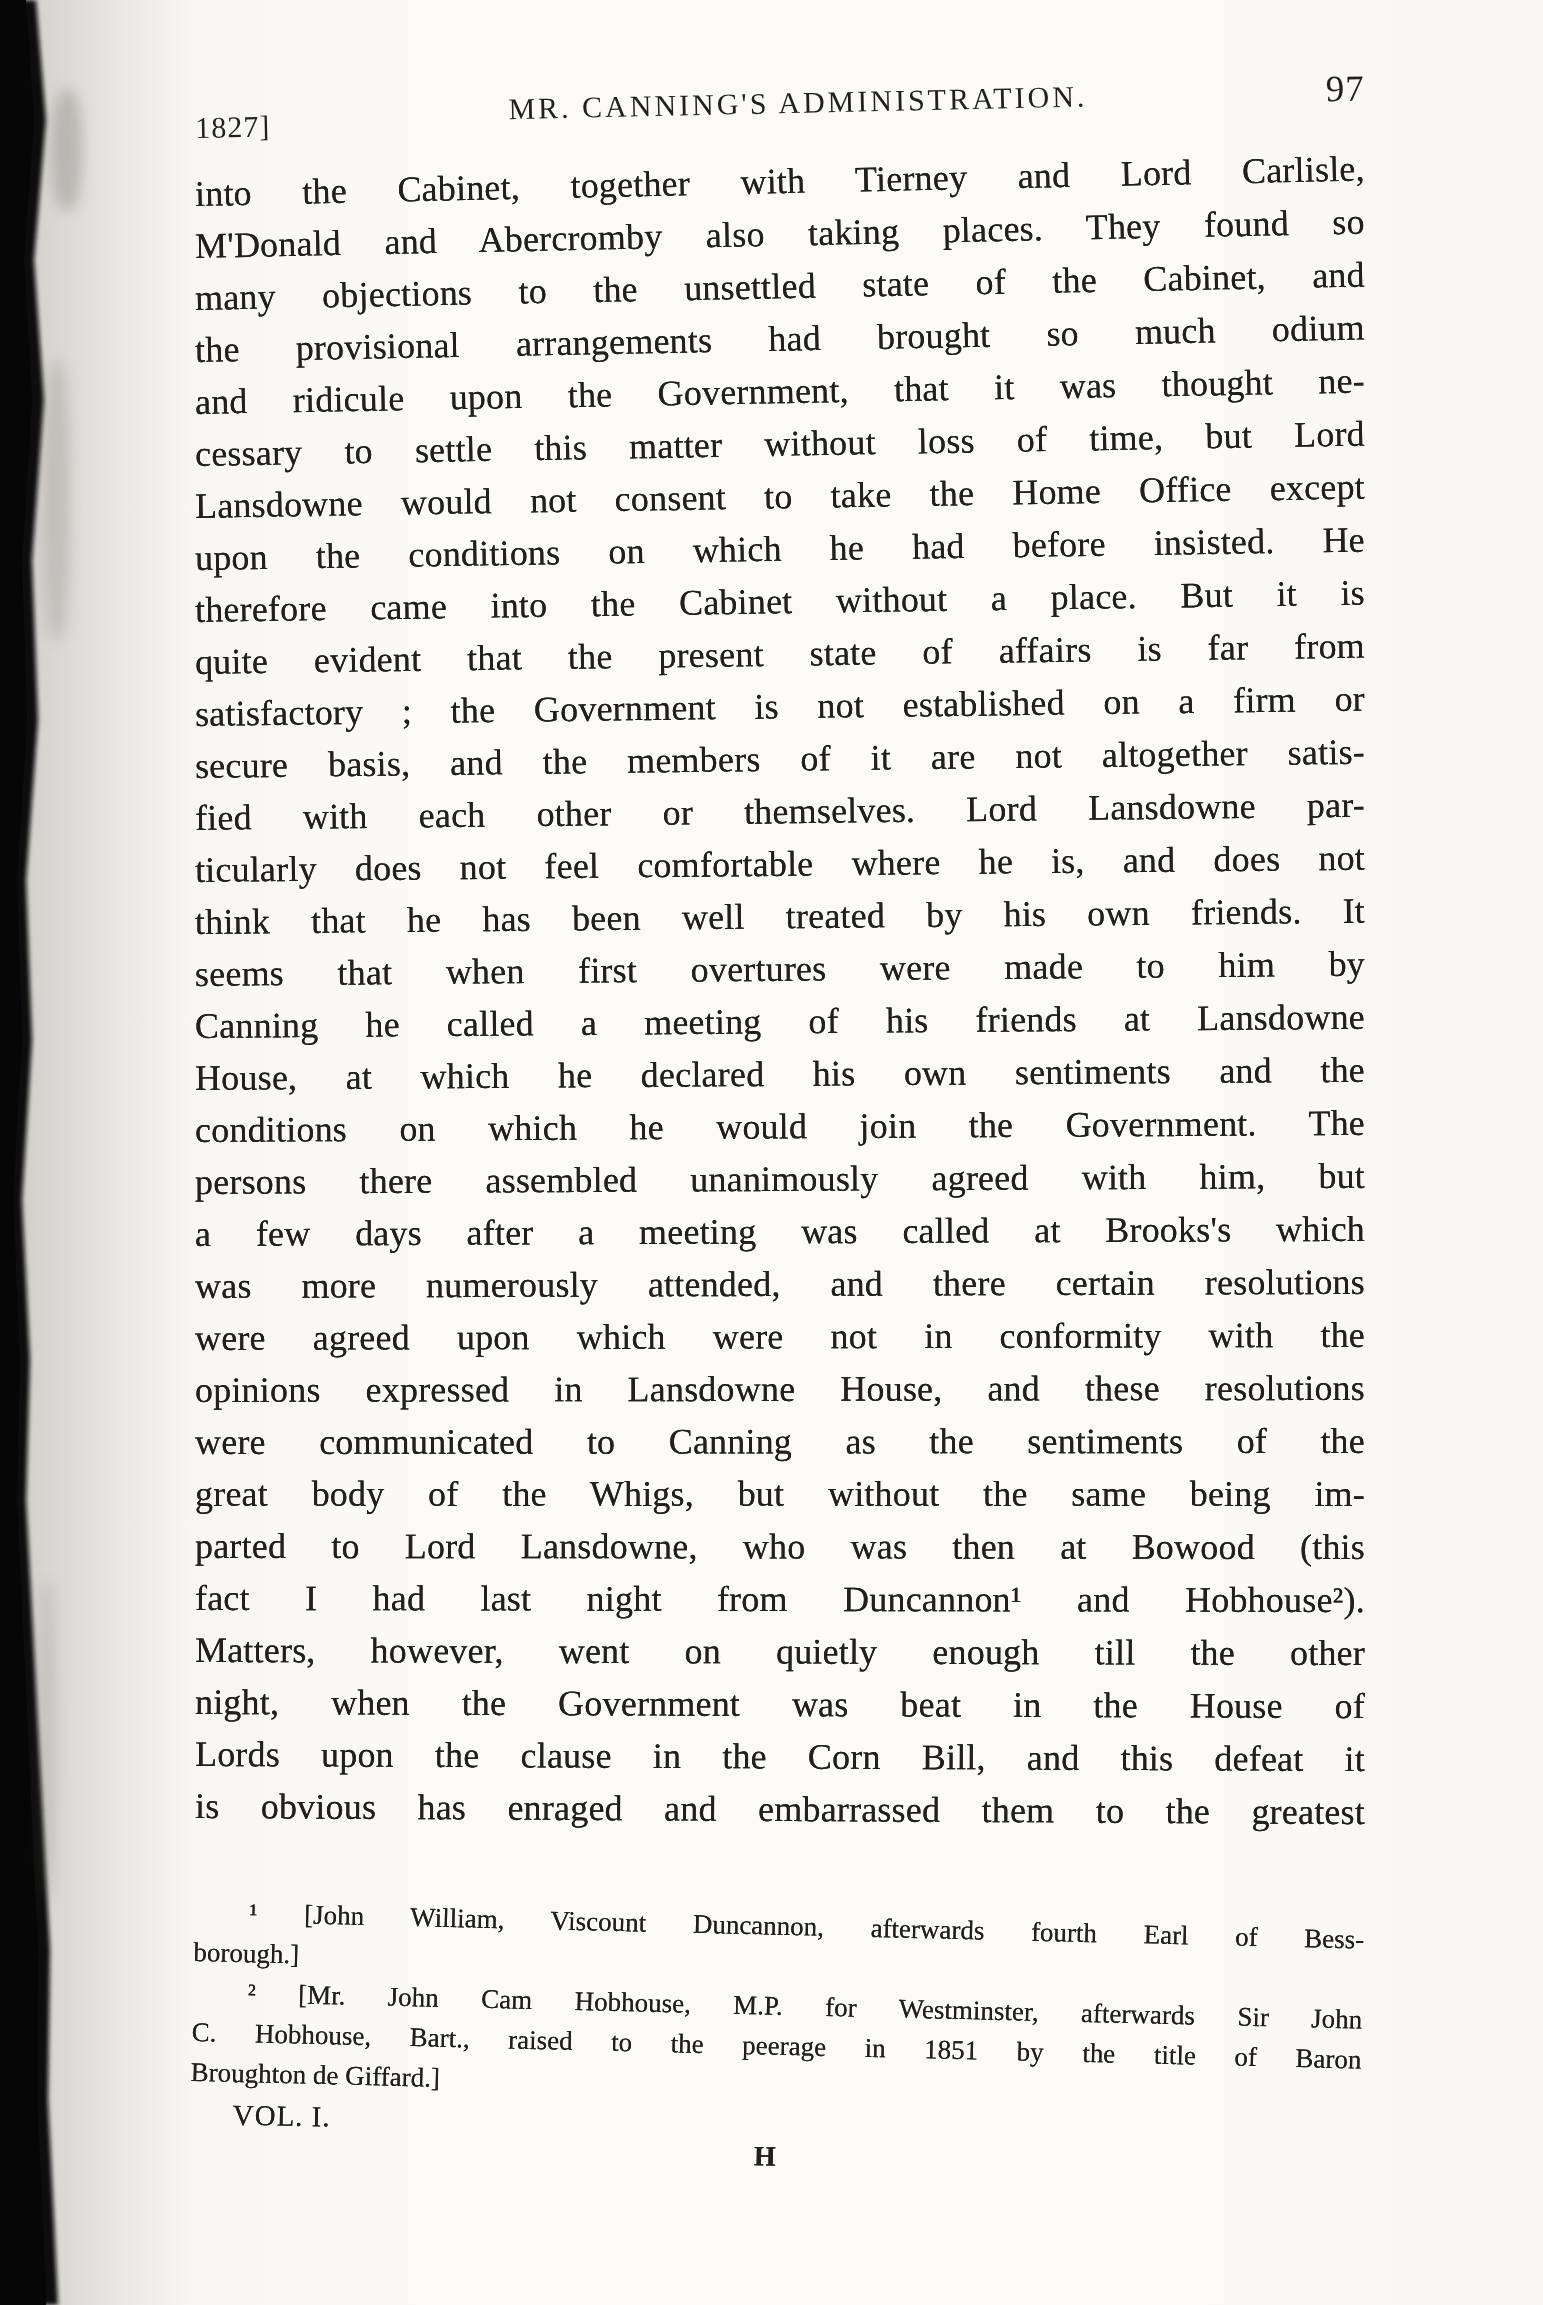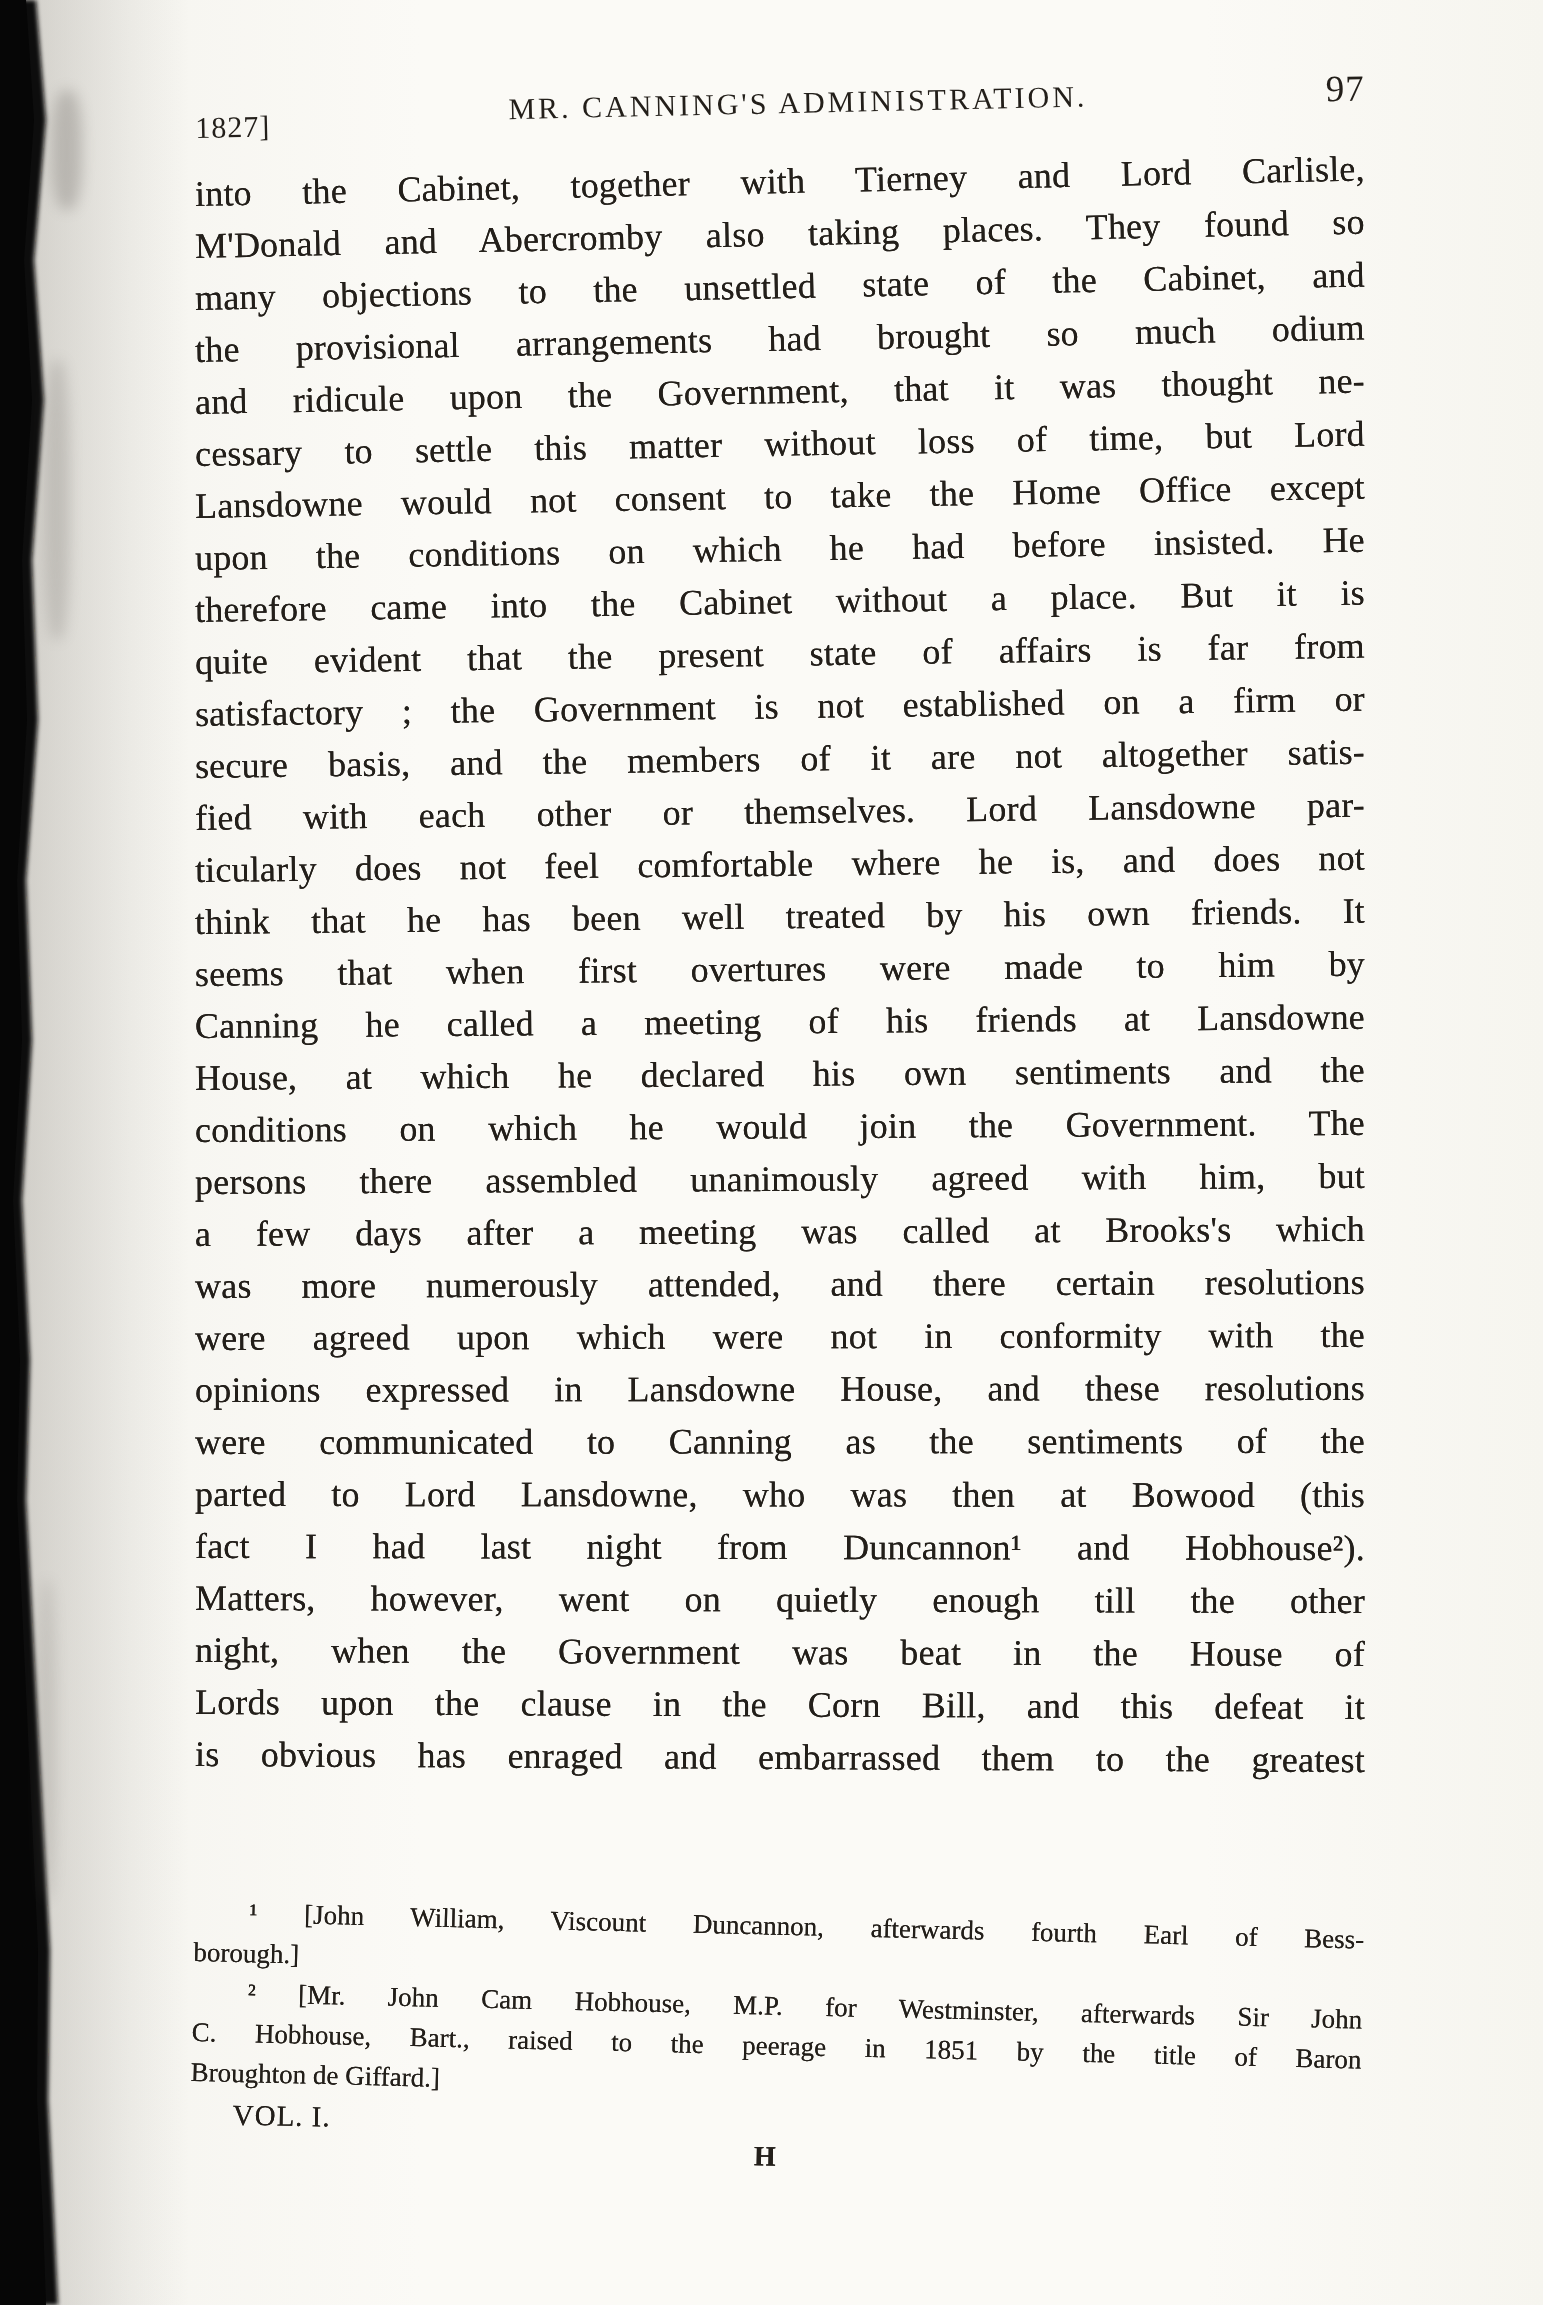--- a/index.html
+++ b/index.html
@@ -108,20 +108,21 @@
     <div class="body-line" style="transform: rotate(-0.5deg);">seems that when first overtures were made to him by</div>
     <div class="body-line" style="transform: rotate(-0.45deg);">Canning he called a meeting of his friends at Lansdowne</div>
     <div class="body-line" style="transform: rotate(-0.4deg);">House, at which he declared his own sentiments and the</div>
     <div class="body-line" style="transform: rotate(-0.35deg);">conditions on which he would join the Government. The</div>
     <div class="body-line" style="transform: rotate(-0.3deg);">persons there assembled unanimously agreed with him, but</div>
     <div class="body-line" style="transform: rotate(-0.25deg);">a few days after a meeting was called at Brooks's which</div>
     <div class="body-line" style="transform: rotate(-0.2deg);">was more numerously attended, and there certain resolutions</div>
     <div class="body-line" style="transform: rotate(-0.15deg);">were agreed upon which were not in conformity with the</div>
     <div class="body-line" style="transform: rotate(-0.1deg);">opinions expressed in Lansdowne House, and these resolutions</div>
     <div class="body-line" style="transform: rotate(-0.05deg);">were communicated to Canning as the sentiments of the</div>
+    <div class="body-line" style="transform: rotate(0deg);">great body of the Whigs, but without the same being im-</div>
     <div class="body-line" style="transform: rotate(0.05deg);">parted to Lord Lansdowne, who was then at Bowood (this</div>
     <div class="body-line" style="transform: rotate(0.1deg);">fact I had last night from Duncannon¹ and Hobhouse²).</div>
     <div class="body-line" style="transform: rotate(0.15deg);">Matters, however, went on quietly enough till the other</div>
     <div class="body-line" style="transform: rotate(0.2deg);">night, when the Government was beat in the House of</div>
     <div class="body-line" style="transform: rotate(0.25deg);">Lords upon the clause in the Corn Bill, and this defeat it</div>
     <div class="body-line" style="transform: rotate(0.3deg);">is obvious has enraged and embarrassed them to the greatest</div>
   </div>
 
   <div class="footnotes">
     <div class="fn-line fn-just fn-indent">¹ [John William, Viscount Duncannon, afterwards fourth Earl of Bess-</div>

